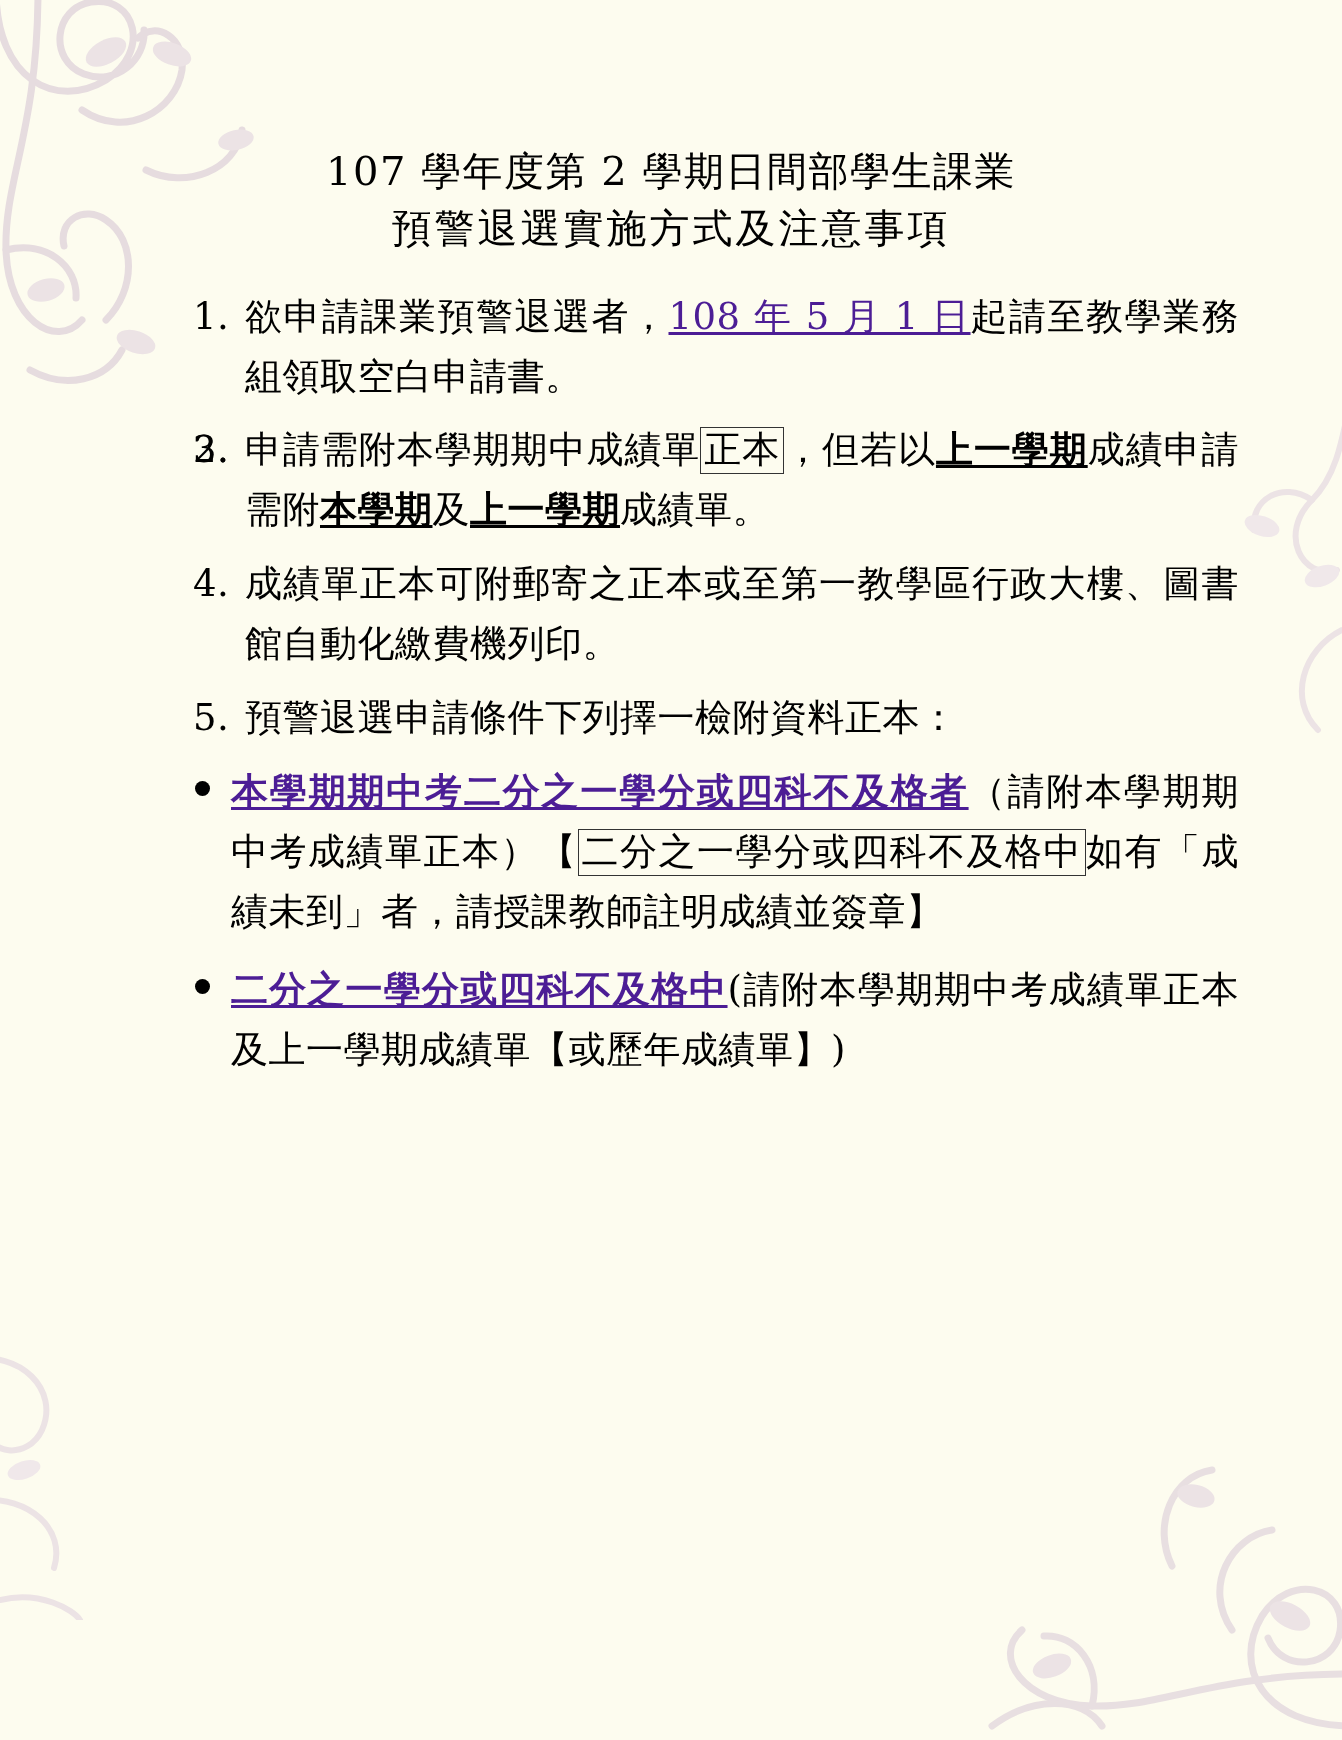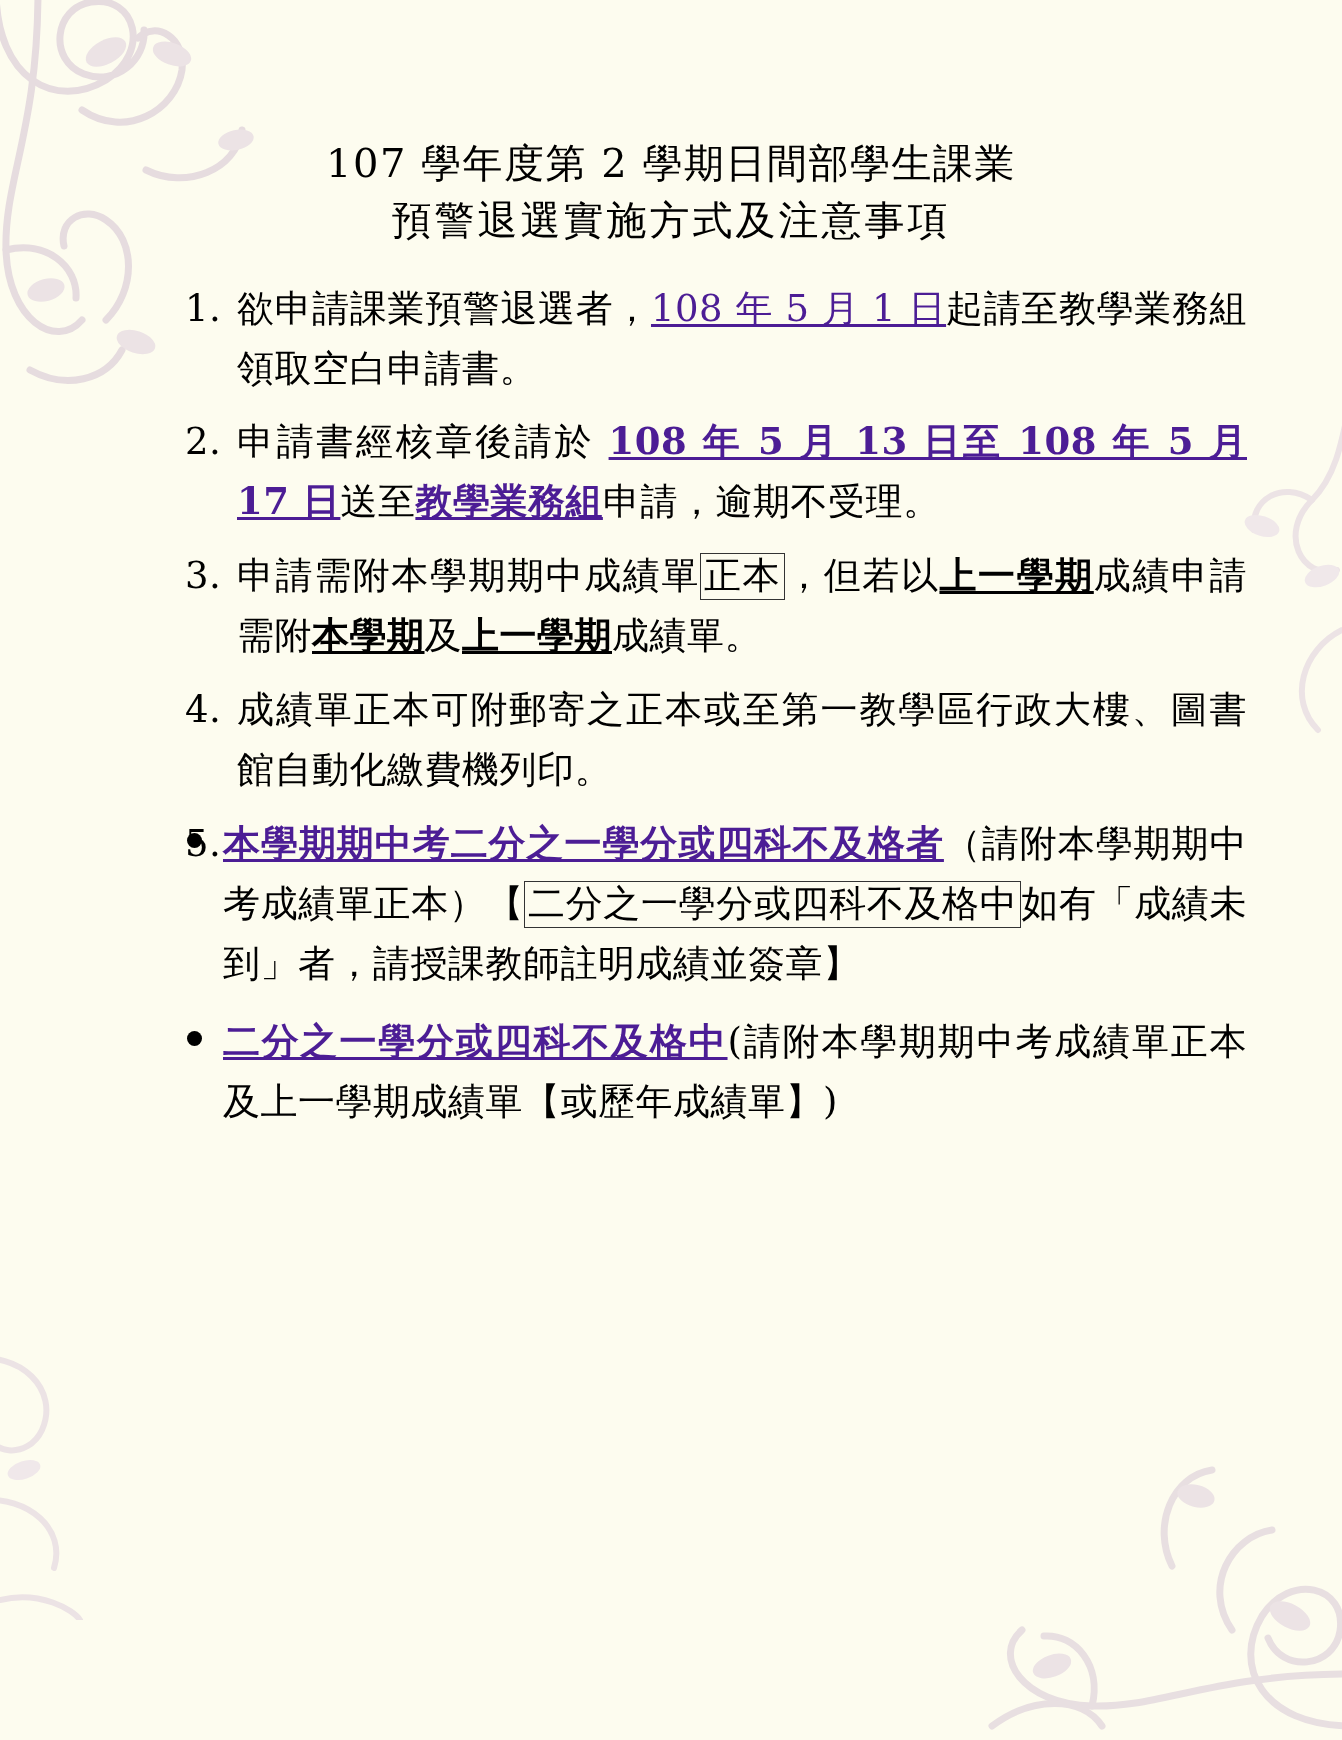--- a/index.html
+++ b/index.html
@@ -25,21 +25,21 @@
   .ornament svg { display: block; }
   .orn-tl { top: -10px; left: -14px; }
   .orn-br { bottom: -16px; right: -10px; }
   .orn-bl { bottom: 120px; left: -30px; }
   .orn-tr { top: 330px; right: -40px; }
 
   
   .page {
     position: relative;
     z-index: 2;
-    padding: 7px;
+    padding: 15px;
   }
 
   .doc-title {
     text-align: center;
     font-size: 40px;
     line-height: 1.42;
     letter-spacing: 1.5px;
     margin: 0;
     padding-top: 128px;
     font-weight: 400;
@@ -198,35 +198,35 @@
 
     <ol class="items">
 
       <li>
         <span class="num">1.</span>
         <span><span>欲申請課業預警退選者，</span><span class="red u">108 年 5 月 1 日</span><span>起請至教學業務組領取空白申請書。</span></span>
       </li>
 
       <li>
         <span class="num">2.</span>
-        <span><span>申請書經核章後請於 </span><span class="red b u">108 年 5 月 13 日至 108 年 5 月 17 日</span><span>送至</span><span class="red b u">教學業務組</span><span>申請，逾期不受理。</span></span>
       </li>
 
       <li>
         <span class="num">3.</span>
         <span><span>申請需附本學期期中成績單</span><span class="boxed">正本</span><span>，但若以</span><span class="b u">上一學期</span><span>成績申請需附</span><span class="b u">本學期</span><span>及</span><span class="b u">上一學期</span><span>成績單。</span></span>
       </li>
 
       <li>
         <span class="num">4.</span>
         <span>成績單正本可附郵寄之正本或至第一教學區行政大樓、圖書館自動化繳費機列印。</span>
       </li>
 
       <li>
         <span class="num">5.</span>
+        <span>預警退選申請條件下列擇一檢附資料正本：</span>
       </li>
 
     </ol>
 
     <ul class="bullets">
 
       <li>
         <span class="dot"></span>
         <span><span class="red b u">本學期期中考二分之一學分或四科不及格者</span><span>（請附本學期期中考成績單正本）【</span><span class="boxed">二分之一學分或四科不及格中</span><span>如有「成績未到」者，請授課教師註明成績並簽章】</span></span>
       </li>

